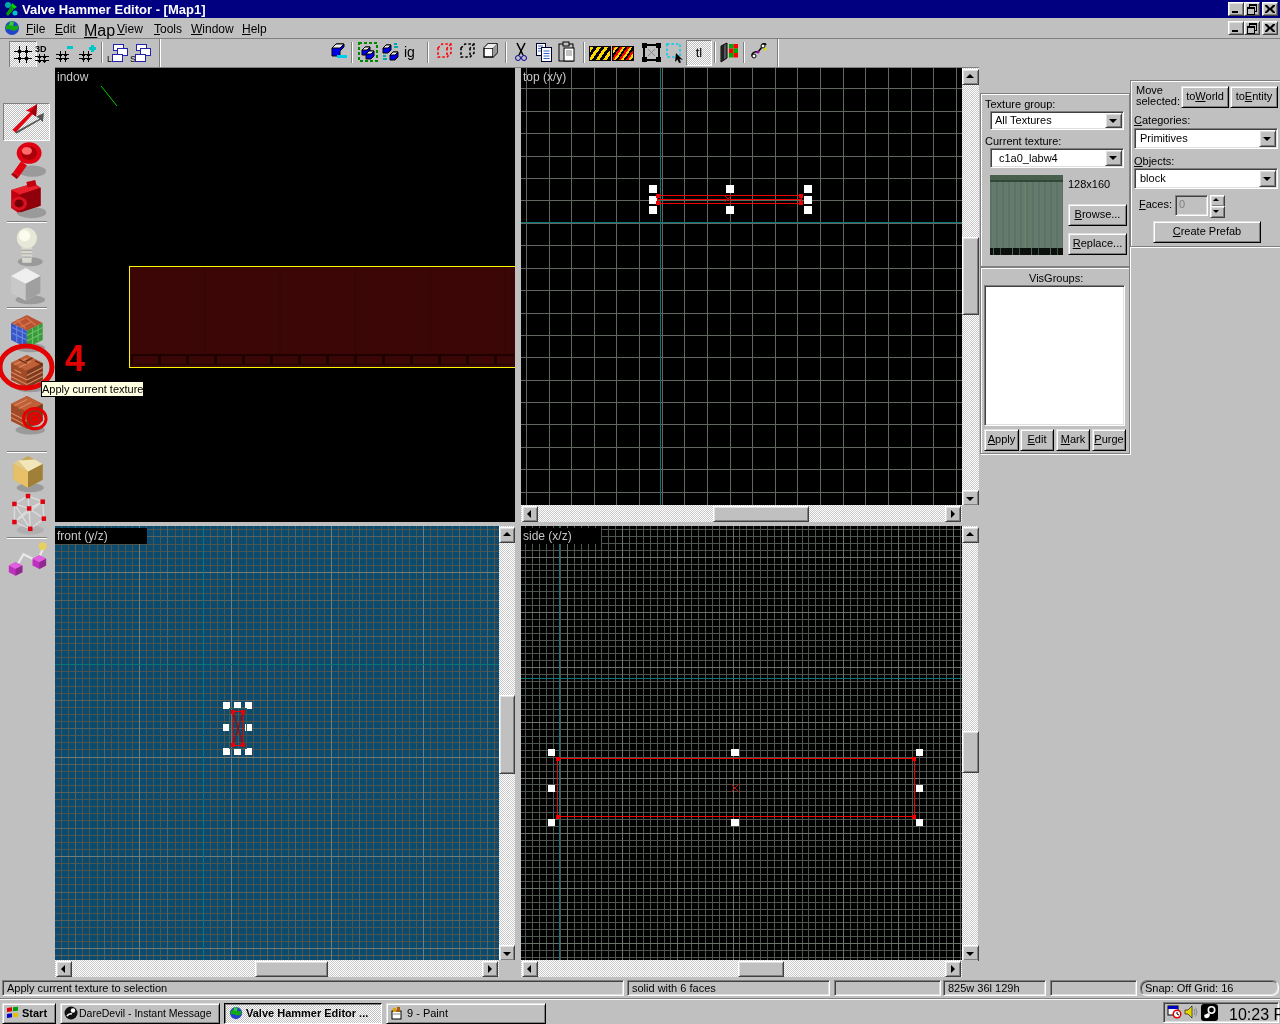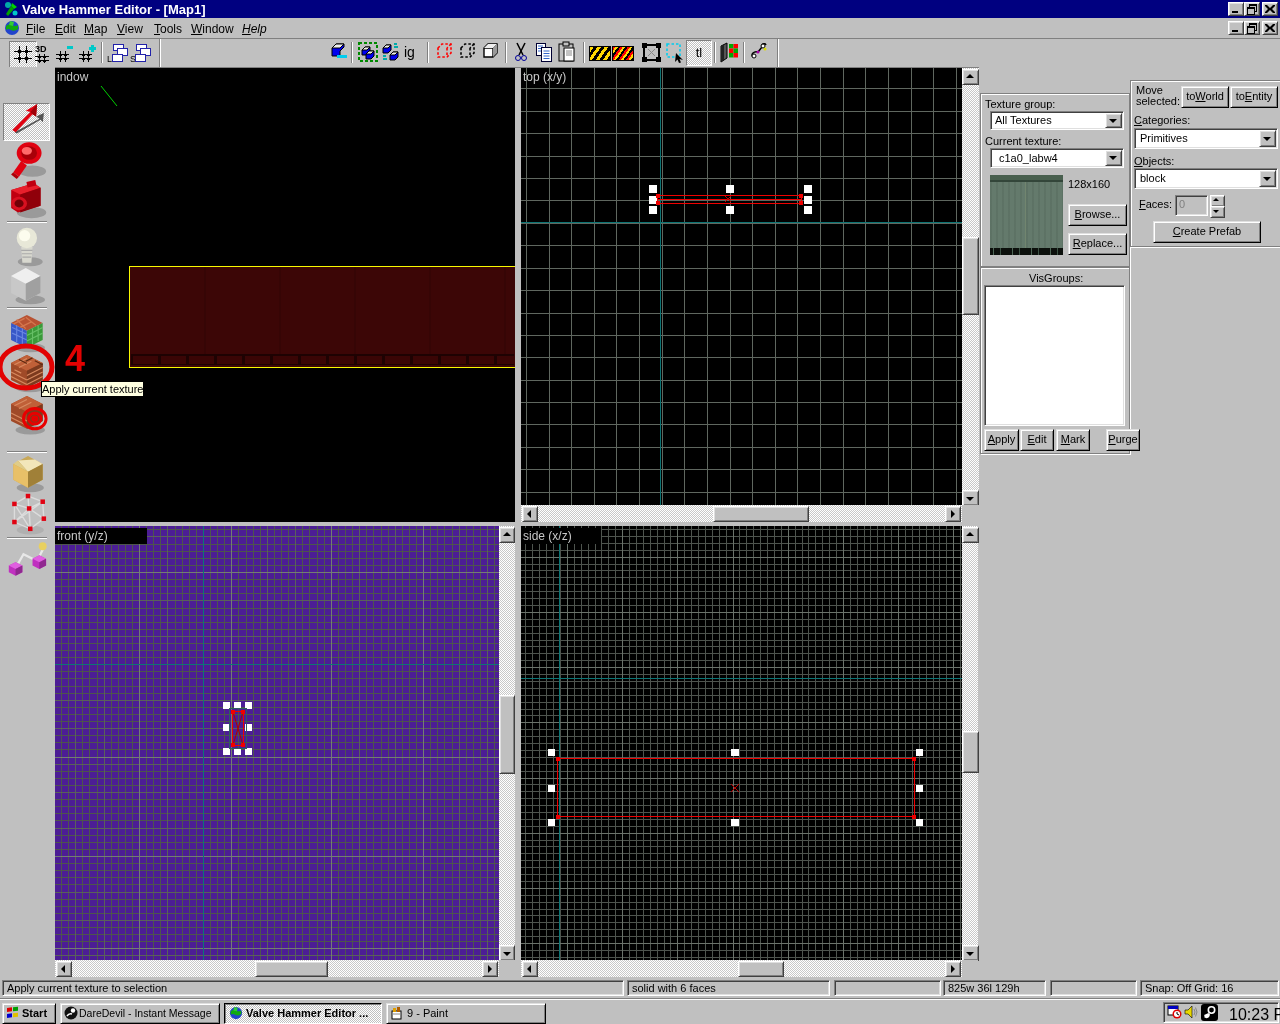--- a/index.html
+++ b/index.html
@@ -44,25 +44,25 @@
 </div>
 
 <div class="abs" id="menubar" style="left:0;top:18px;width:1280px;height:20px;background:#c0c0c0;border-bottom:1px solid #808080;">
  <svg class="abs" style="left:4px;top:2px" width="16" height="16" viewBox="0 0 16 16">
   <circle cx="8" cy="8" r="7" fill="#24c"></circle>
   <path d="M2 6 Q5 3 8 5 Q11 7 14 5 L14 9 Q10 12 7 10 Q4 8 2 10 Z" fill="#1a1"></path>
   <path d="M6 1 L10 2 L9 6 L5 5 Z" fill="#3c3"></path>
  </svg>
  <span class="lbl" style="left:26px;top:4px;font-size:12px;"><u>F</u>ile</span>
  <span class="lbl" style="left:55px;top:4px;font-size:12px;"><u>E</u>dit</span>
- <span class="lbl" style="left:84px;top:4px;font-size:12px;"><u>M</u>ap</span>
+ <span class="lbl" style="left:84px;top:4px;font-size:16px;"><u>M</u>ap</span>
  <span class="lbl" style="left:117px;top:4px;font-size:12px;"><u>V</u>iew</span>
  <span class="lbl" style="left:154px;top:4px;font-size:12px;"><u>T</u>ools</span>
  <span class="lbl" style="left:191px;top:4px;font-size:12px;"><u>W</u>indow</span>
- <span class="lbl" style="left:242px;top:4px;font-size:12px;font-style:italic;"><u>H</u>elp</span>
+ <span class="lbl" style="left:242px;top:4px;font-size:12px;"><u>H</u>elp</span>
  <div class="btn" style="left:1228px;top:3px;width:14px;height:12px;">
       <div class="abs" style="left:3px;top:8px;width:6px;height:2px;background:#000"></div>
     </div>
  <div class="btn" style="left:1244px;top:3px;width:14px;height:12px;">
       <div class="abs" style="left:4px;top:1px;width:6px;height:5px;border:1px solid #000;border-top:2px solid #000"></div>
       <div class="abs" style="left:2px;top:4px;width:6px;height:5px;border:1px solid #000;border-top:2px solid #000;background:#c0c0c0"></div>
     </div>
  <div class="btn" style="left:1262px;top:3px;width:14px;height:12px;"><svg width="14" height="12" viewBox="0 0 14 12">
         <path d="M3 2 L6 5 L9 2 L11 2 L11 3 L8 6 L11 9 L11 10 L9 10 L6 7 L3 10 L1 10 L1 9 L4 6 L1 3 L1 2 Z" fill="#000" transform="translate(1,0)"></path>
       </svg></div>
@@ -466,21 +466,21 @@
  <div class="btn" style="left:1px;top:438px;width:14px;height:14px;">
       <div class="arrow-l" style="left:4px;top:3px;"></div>
     </div>
  <div class="btn" style="left:192px;top:438px;width:94px;height:14px;"></div>
  <div class="btn" style="left:424px;top:438px;width:14px;height:14px;">
       <div class="arrow-r" style="left:5px;top:3px;"></div>
     </div>
  <div class="abs" style="left:441px;top:437px;width:17px;height:17px;background:#c0c0c0;"></div>
 </div>
 <div class="abs" id="vp-front" style="left:55px;top:526px;width:460px;height:451px;background:#c0c0c0;">
- <div class="abs" style="left:0;top:0;width:444px;height:434px;background:#4c1d95;overflow:hidden;">
+ <div class="abs" style="left:0;top:0;width:444px;height:434px;background:#0c4a6e;overflow:hidden;">
   <svg class="abs" style="left:0;top:0" width="444" height="434" shape-rendering="crispEdges" fill="none">
   <path stroke="#4e544e" d="M6.5 0V434M13.5 0V434M20.5 0V434M27.5 0V434M34.5 0V434M42.5 0V434M49.5 0V434M56.5 0V434M63.5 0V434M70.5 0V434M77.5 0V434M84.5 0V434M91.5 0V434M98.5 0V434M105.5 0V434M112.5 0V434M120.5 0V434M127.5 0V434M134.5 0V434M141.5 0V434M148.5 0V434M155.5 0V434M162.5 0V434M169.5 0V434M176.5 0V434M183.5 0V434M191.5 0V434M198.5 0V434M205.5 0V434M212.5 0V434M219.5 0V434M226.5 0V434M233.5 0V434M240.5 0V434M247.5 0V434M254.5 0V434M262.5 0V434M269.5 0V434M276.5 0V434M283.5 0V434M290.5 0V434M297.5 0V434M304.5 0V434M311.5 0V434M318.5 0V434M326.5 0V434M333.5 0V434M340.5 0V434M347.5 0V434M354.5 0V434M361.5 0V434M368.5 0V434M375.5 0V434M382.5 0V434M389.5 0V434M397.5 0V434M404.5 0V434M411.5 0V434M418.5 0V434M425.5 0V434M432.5 0V434M439.5 0V434M0 3.5H444M0 10.5H444M0 18.5H444M0 25.5H444M0 32.5H444M0 39.5H444M0 46.5H444M0 53.5H444M0 60.5H444M0 67.5H444M0 74.5H444M0 82.5H444M0 89.5H444M0 96.5H444M0 103.5H444M0 110.5H444M0 117.5H444M0 124.5H444M0 131.5H444M0 138.5H444M0 145.5H444M0 152.5H444M0 160.5H444M0 167.5H444M0 174.5H444M0 181.5H444M0 188.5H444M0 195.5H444M0 202.5H444M0 209.5H444M0 216.5H444M0 223.5H444M0 231.5H444M0 238.5H444M0 245.5H444M0 252.5H444M0 259.5H444M0 266.5H444M0 273.5H444M0 280.5H444M0 287.5H444M0 294.5H444M0 302.5H444M0 309.5H444M0 316.5H444M0 323.5H444M0 330.5H444M0 337.5H444M0 344.5H444M0 351.5H444M0 358.5H444M0 366.5H444M0 373.5H444M0 380.5H444M0 387.5H444M0 394.5H444M0 401.5H444M0 408.5H444M0 415.5H444M0 422.5H444M0 429.5H444"></path>
   <path stroke="#5a605a" d="M20.5 0V434M49.5 0V434M84.5 0V434M112.5 0V434M148.5 0V434M176.5 0V434M212.5 0V434M240.5 0V434M276.5 0V434M304.5 0V434M340.5 0V434M368.5 0V434M404.5 0V434M432.5 0V434M0 10.5H444M0 46.5H444M0 74.5H444M0 110.5H444M0 138.5H444M0 174.5H444M0 202.5H444M0 238.5H444M0 266.5H444M0 302.5H444M0 330.5H444M0 366.5H444M0 394.5H444M0 429.5H444"></path>
   <path stroke="#747c74" d="M84.5 0V434M176.5 0V434M276.5 0V434M368.5 0V434M0 46.5H444M0 138.5H444M0 231.5H444M0 330.5H444M0 422.5H444"></path>
   </svg>
   <div class="abs" style="left:148px;top:0;width:1px;height:434px;background:#0d7575;"></div>
   <div class="abs" style="left:0;top:138px;width:444px;height:1px;background:#0d7575;"></div>
   <div class="abs" style="left:0;top:2px;width:92px;height:16px;background:#000;"></div>
   <span class="lbl" style="left:2px;top:3px;color:#c8c8c8;font-size:12px;">front (y/z)</span>
   <svg class="abs" style="left:0;top:0" width="444" height="434">
@@ -601,21 +601,21 @@
  <span class="lbl" style="left:89px;top:111px;">128x160</span>
  <div class="btn2" style="left:89px;top:137px;width:57px;height:20px;line-height:18px;"><u>B</u>rowse...</div>
  <div class="btn2" style="left:89px;top:166px;width:57px;height:20px;line-height:18px;"><u>R</u>eplace...</div>
 
  <div class="etch" style="left:1px;top:200px;width:148px;height:185px;"></div>
  <span class="lbl" style="left:6px;top:205px;margin-left:44px;">VisGroups:</span>
  <div class="combo" style="left:5px;top:218px;width:139px;height:139px;"></div>
  <div class="btn2" style="left:5px;top:362px;width:33px;height:20px;line-height:18px;"><u>A</u>pply</div>
  <div class="btn2" style="left:41px;top:362px;width:32px;height:20px;line-height:18px;"><u>E</u>dit</div>
  <div class="btn2" style="left:77px;top:362px;width:32px;height:20px;line-height:18px;"><u>M</u>ark</div>
- <div class="btn2" style="left:127px;top:362px;width:32px;height:20px;line-height:18px;"><u>P</u>urge</div>
+ <div class="btn2" style="left:113px;top:362px;width:32px;height:20px;line-height:18px;"><u>P</u>urge</div>
 
  <div class="etch" style="left:151px;top:13px;width:149px;height:165px;"></div>
  <span class="lbl" style="left:157px;top:17px;">Move</span>
  <span class="lbl" style="left:157px;top:28px;">selected:</span>
  <div class="btn2" style="left:202px;top:19px;width:46px;height:20px;line-height:18px;">to<u>W</u>orld</div>
  <div class="btn2" style="left:251px;top:19px;width:46px;height:20px;line-height:18px;">to<u>E</u>ntity</div>
  <span class="lbl" style="left:155px;top:47px;"><u>C</u>ategories:</span>
  <div class="combo" style="left:155px;top:61px;width:142px;height:19px;">
       <span class="lbl" style="left:5px;top:3px;">Primitives</span>
   <div class="cbtn" style="right:1px;top:1px;width:15px;height:15px;">
@@ -647,21 +647,21 @@
       <span class="lbl" style="left:4px;top:1px;">Apply current texture to selection</span>
     </div>
  <div class="sunk" style="left:627px;top:2px;width:201px;height:14px;">
       <span class="lbl" style="left:4px;top:1px;">solid with 6 faces</span>
     </div>
  <div class="sunk" style="left:834px;top:2px;width:105px;height:14px;"></div>
  <div class="sunk" style="left:943px;top:2px;width:101px;height:14px;">
       <span class="lbl" style="left:4px;top:1px;">825w 36l 129h</span>
     </div>
  <div class="sunk" style="left:1050px;top:2px;width:85px;height:14px;"></div>
- <div class="sunk" style="left:1140px;top:2px;width:137px;height:14px;">
+ <div class="sunk" style="left:1140px;top:2px;width:137px;height:14px;border-radius:7px;">
       <span class="lbl" style="left:4px;top:1px;">Snap: Off Grid: 16</span>
     </div>
 </div>
 
 <div class="abs" id="taskbar" style="left:0;top:999px;width:1280px;height:25px;background:#c0c0c0;border-top:1px solid #fff;box-shadow:0 -1px 0 #808080;">
  <div class="btn2" style="left:2px;top:3px;width:52px;height:19px;">
   <svg class="abs" style="left:3px;top:2px" width="14" height="14" viewBox="0 0 14 14">
         <g>
           <rect x="1" y="2" width="5" height="4" fill="#e00000" transform="skewY(-6)"></rect>
           <rect x="7" y="2" width="5" height="4" fill="#00a000" transform="skewY(-6)"></rect>

